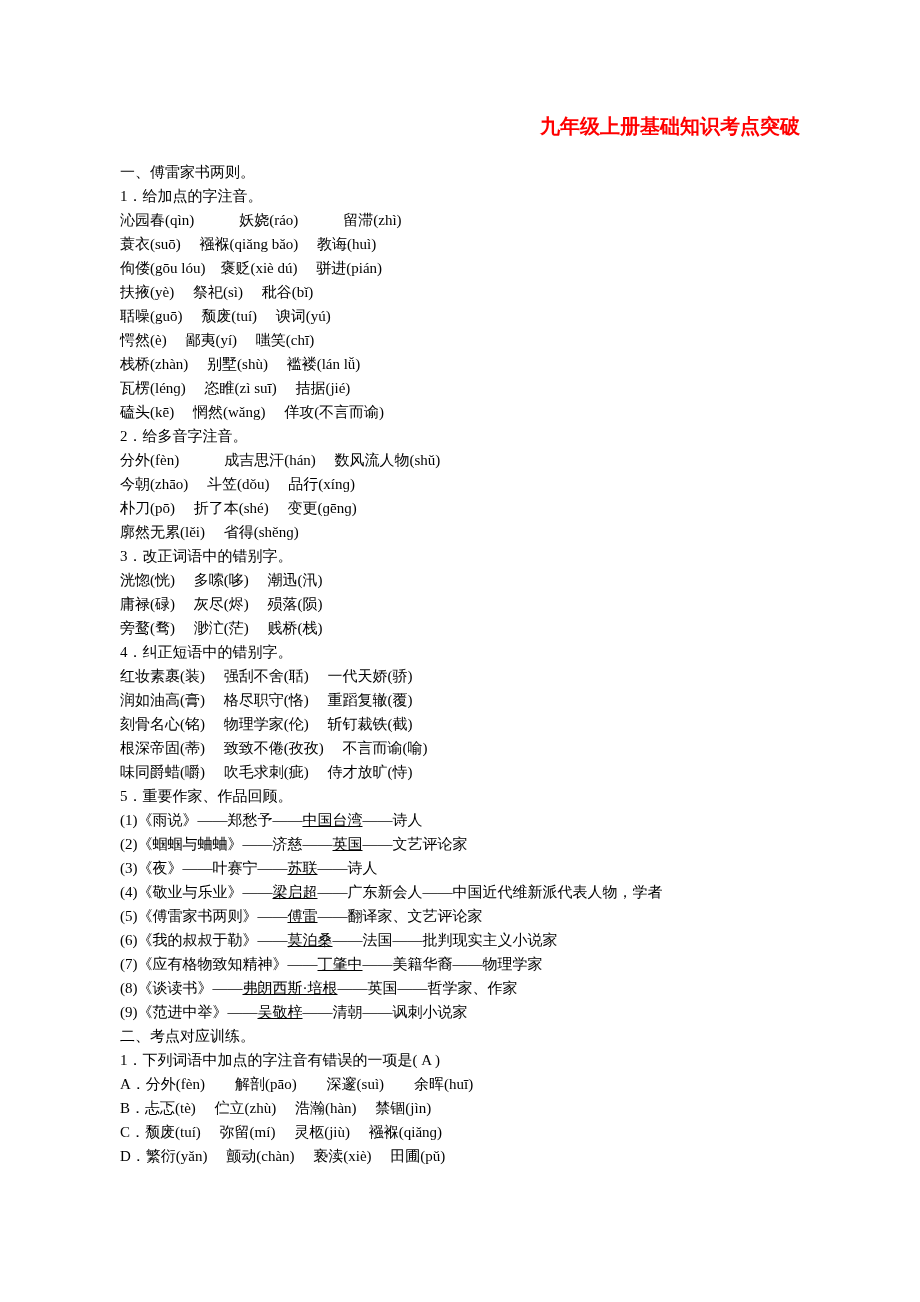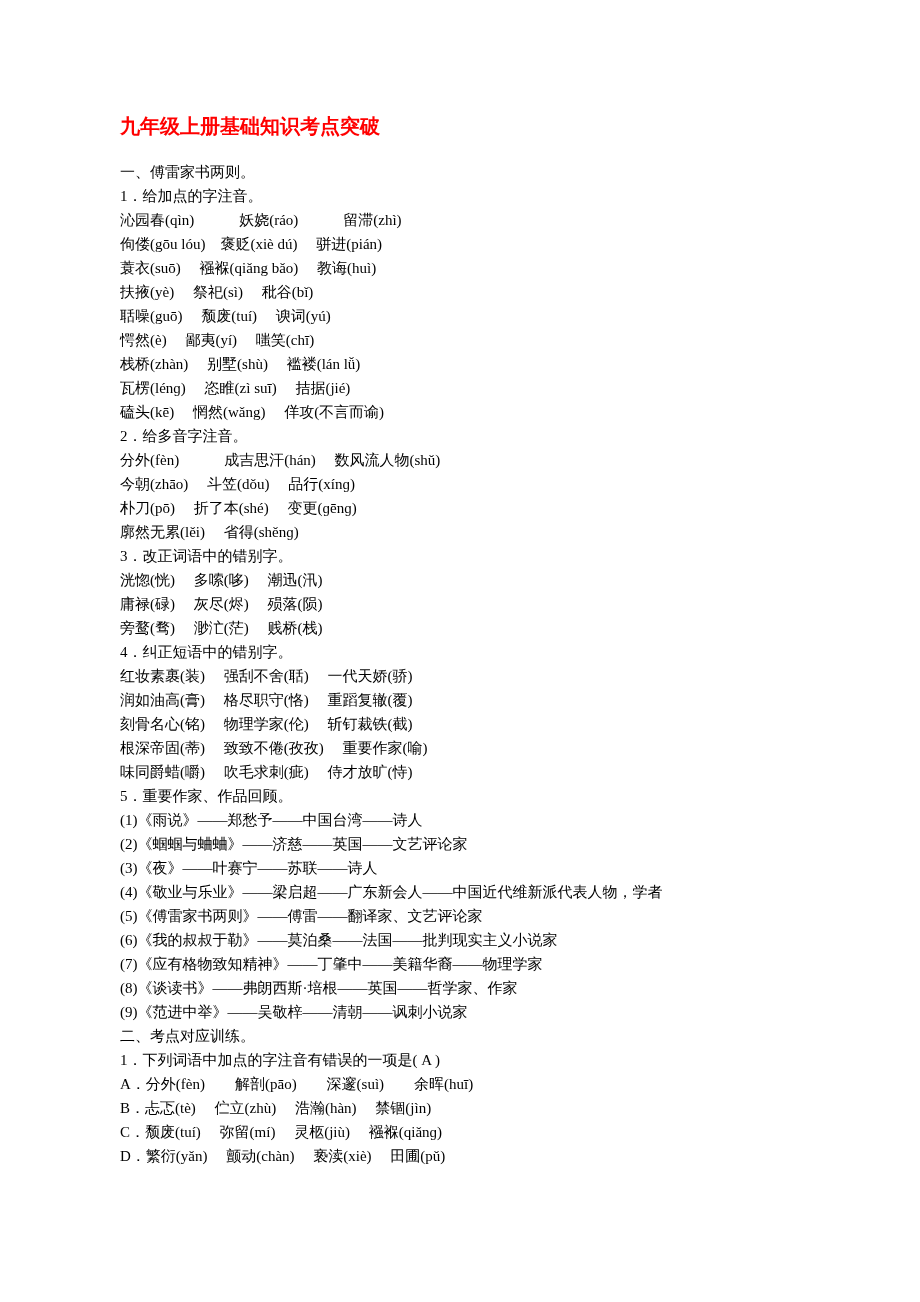--- a/index.html
+++ b/index.html
@@ -12,42 +12,43 @@
     line-height: 1.6;
   }
   .page {
     width: 920px;
     min-height: 1302px;
     padding: 110px 120px 90px 120px;
     box-sizing: border-box;
   }
   .title {
     color: #ff0000;
-    text-align: left;
+    text-align: right;
     font-size: 20px;
     font-weight: bold;
     margin-bottom: 18px;
   }
   .line {
     white-space: pre-wrap;
   }
   .u {
+    text-decoration: underline;
   }
 </style>
 </head>
 <body>
 
 <div class="page">
   <div class="title">九年级上册基础知识考点突破</div>
 
   <div class="line">一、傅雷家书两则。</div>
   <div class="line">1．给加点的字注音。</div>
   <div class="line">沁园春(qìn)　　　妖娆(ráo)　　　留滞(zhì)</div>
+  <div class="line">蓑衣(suō)　 襁褓(qiǎng bǎo)　 教诲(huì)</div>
   <div class="line">佝偻(gōu lóu)　褒贬(xiè dú)　 骈进(pián)</div>
-  <div class="line">蓑衣(suō)　 襁褓(qiǎng bǎo)　 教诲(huì)</div>
   <div class="line">扶掖(yè)　 祭祀(sì)　 秕谷(bǐ)</div>
   <div class="line">聒噪(guō)　 颓废(tuí)　 谀词(yú)</div>
   <div class="line">愕然(è)　 鄙夷(yí)　 嗤笑(chī)</div>
   <div class="line">栈桥(zhàn)　 别墅(shù)　 褴褛(lán lǚ)</div>
   <div class="line">瓦楞(lénɡ)　 恣睢(zì suī)　 拮据(jié)</div>
   <div class="line">磕头(kē)　 惘然(wǎng)　 佯攻(不言而谕)</div>
 
   <div class="line">2．给多音字注音。</div>
   <div class="line">分外(fèn)　　　成吉思汗(hán)　 数风流人物(shǔ)</div>
   <div class="line">今朝(zhāo)　 斗笠(dǒu)　 品行(xínɡ)</div>
@@ -56,21 +57,21 @@
 
   <div class="line">3．改正词语中的错别字。</div>
   <div class="line">洸惚(恍)　 多嗦(哆)　 潮迅(汛)</div>
   <div class="line">庸禄(碌)　 灰尽(烬)　 殒落(陨)</div>
   <div class="line">旁鹜(骛)　 渺汒(茫)　 贱桥(栈)</div>
 
   <div class="line">4．纠正短语中的错别字。</div>
   <div class="line">红妆素裹(装)　 强刮不舍(聒)　 一代天娇(骄)</div>
   <div class="line">润如油高(膏)　 格尽职守(恪)　 重蹈复辙(覆)</div>
   <div class="line">刻骨名心(铭)　 物理学家(伦)　 斩钉裁铁(截)</div>
-  <div class="line">根深帝固(蒂)　 致致不倦(孜孜)　 重要作家(喻)</div>
+  <div class="line">根深帝固(蒂)　 致致不倦(孜孜)　 不言而谕(喻)</div>
   <div class="line">味同爵蜡(嚼)　 吹毛求刺(疵)　 侍才放旷(恃)</div>
 
   <div class="line">5．重要作家、作品回顾。</div>
   <div class="line"><span>(1)《雨说》——郑愁予——</span><span class="u">中国台湾</span><span>——诗人</span></div>
   <div class="line"><span>(2)《蝈蝈与蛐蛐》——济慈——</span><span class="u">英国</span><span>——文艺评论家</span></div>
   <div class="line"><span>(3)《夜》——叶赛宁——</span><span class="u">苏联</span><span>——诗人</span></div>
   <div class="line"><span>(4)《敬业与乐业》——</span><span class="u">梁启超</span><span>——广东新会人——中国近代维新派代表人物，学者</span></div>
   <div class="line"><span>(5)《傅雷家书两则》——</span><span class="u">傅雷</span><span>——翻译家、文艺评论家</span></div>
   <div class="line"><span>(6)《我的叔叔于勒》——</span><span class="u">莫泊桑</span><span>——法国——批判现实主义小说家</span></div>
   <div class="line"><span>(7)《应有格物致知精神》——</span><span class="u">丁肇中</span><span>——美籍华裔——物理学家</span></div>

